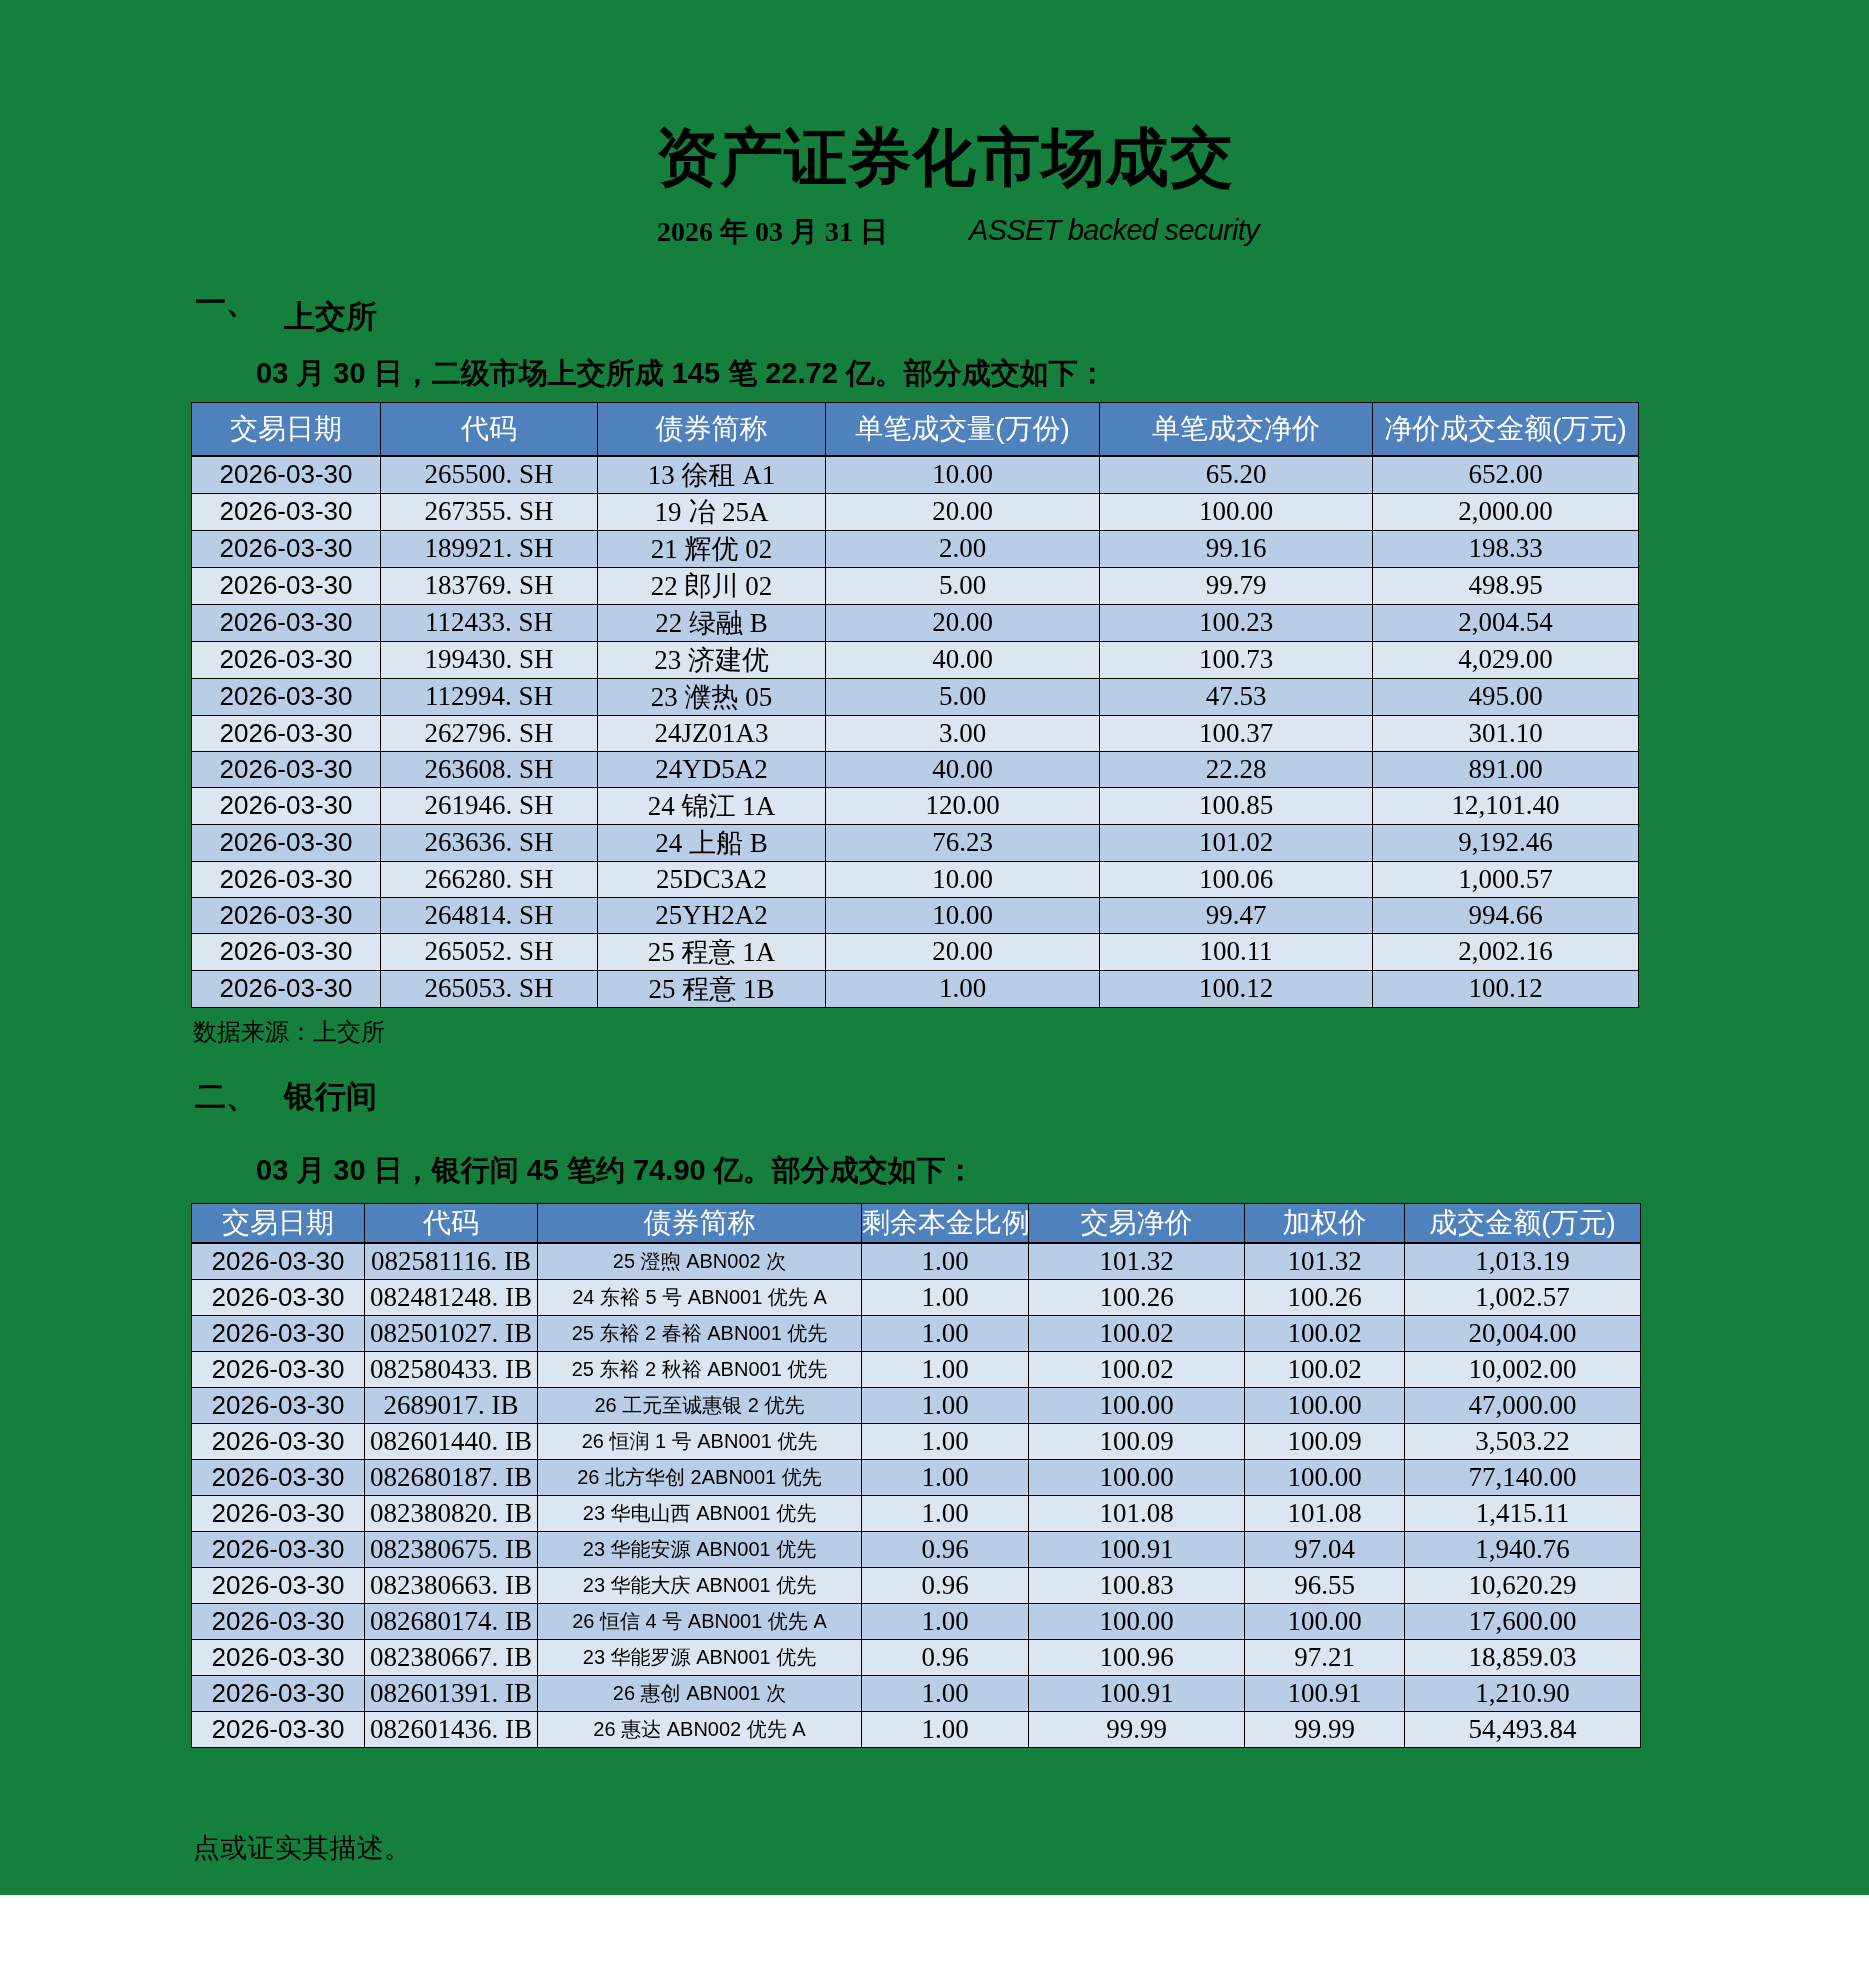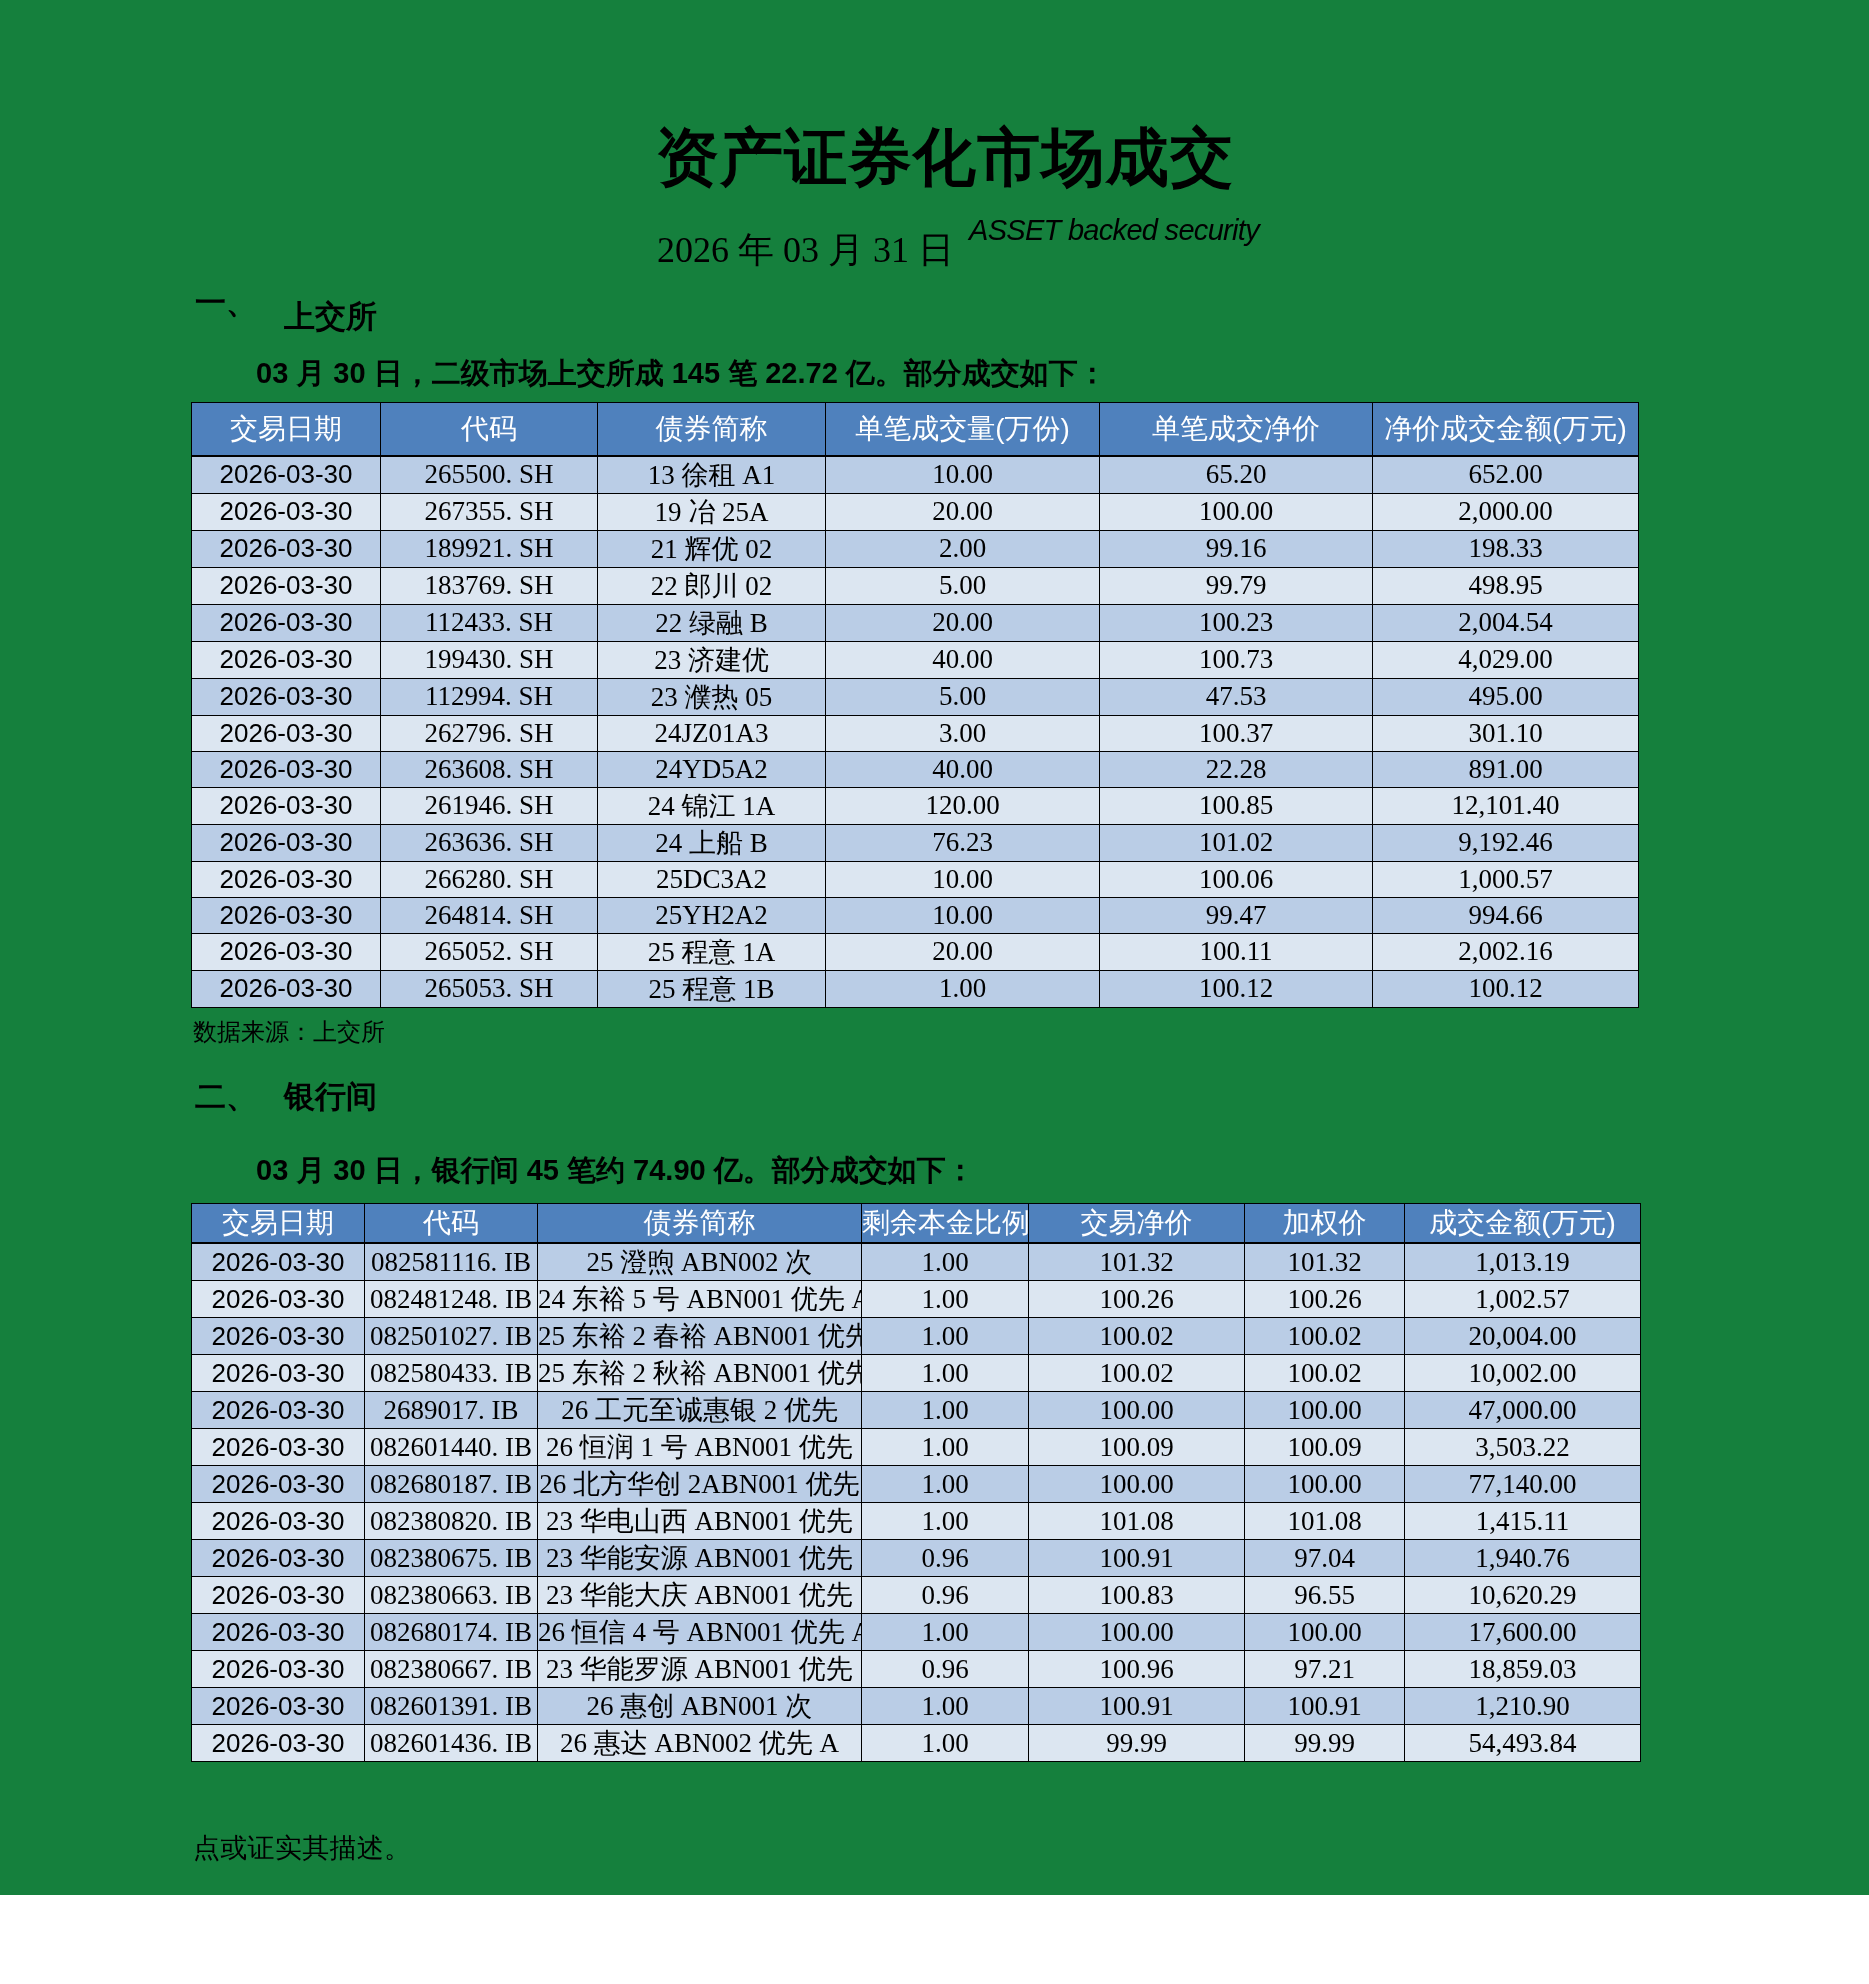--- a/index.html
+++ b/index.html
@@ -14,21 +14,21 @@
   .page{
     position:relative;width:1869px;height:1895px;background:#15803d;
     color:var(--body-text);font-family:"Liberation Sans",sans-serif;overflow:hidden;
   }
   .doc-title{
     position:absolute;left:217px;top:115px;width:1456px;text-align:center;
     font-size:63px;font-weight:700;letter-spacing:1.3px;color:#000;
     font-family:"Liberation Sans",sans-serif;white-space:nowrap;
   }
   .report-date{
-    position:absolute;left:657px;top:226px;font-size:36px;font-weight:400;
+    position:absolute;left:657px;top:213px;font-size:28px;font-weight:700;
     font-family:"Liberation Serif",serif;white-space:nowrap;
   }
   .subtitle-en{
     position:absolute;left:969px;top:214px;font-size:29px;font-style:italic;
     font-family:"Liberation Sans",sans-serif;white-space:nowrap;letter-spacing:-0.7px;
   }
   .sec-num,.sec-label{
     position:absolute;font-size:31px;font-weight:700;white-space:nowrap;
     font-family:"Liberation Sans",sans-serif;
   }
@@ -57,21 +57,21 @@
     font-size:28px;font-family:Liberation Sans, sans-serif;border-bottom:2px solid var(--grid);
   }
   .t1 thead tr{height:53px;}
   .t2 thead tr{height:37px;}
   table.data tbody tr{height:36px;}
   table.data tbody tr:nth-child(odd) td{background:var(--row-dark);}
   table.data tbody tr:nth-child(even) td{background:var(--row-light);}
   .c-date{font-family:"Liberation Sans",sans-serif;font-size:26px;}
   .c-serif{font-family:"Liberation Serif",serif;font-size:27px;}
   .c-name{font-family:"Liberation Serif",serif;font-size:27px;}
-  .c-name2{font-family:Liberation Serif, serif;font-size:27px;}
+  .c-name2{font-family:Liberation Sans, sans-serif;font-size:20px;}
   .source-note{
     position:absolute;left:193px;top:1007px;font-size:24px;font-weight:500;
     font-family:"Liberation Sans",sans-serif;white-space:nowrap;margin-top:9px;
   }
   .disclaimer-line{
     position:absolute;left:193px;font-size:27px;font-weight:500;white-space:nowrap;
     font-family:"Liberation Sans",sans-serif;letter-spacing:0.3px;
   }
   .disc1{top:1754px;}
   .disc2{top:1830px;}

